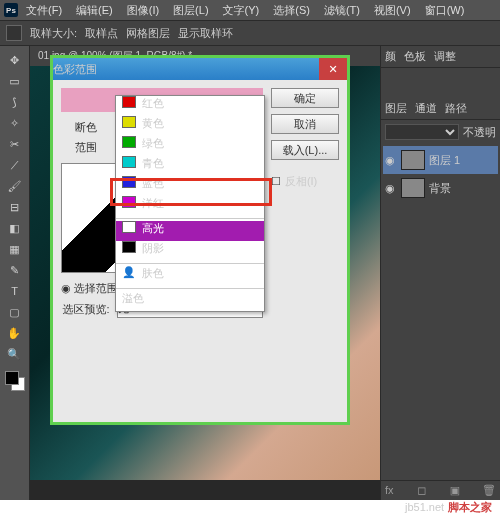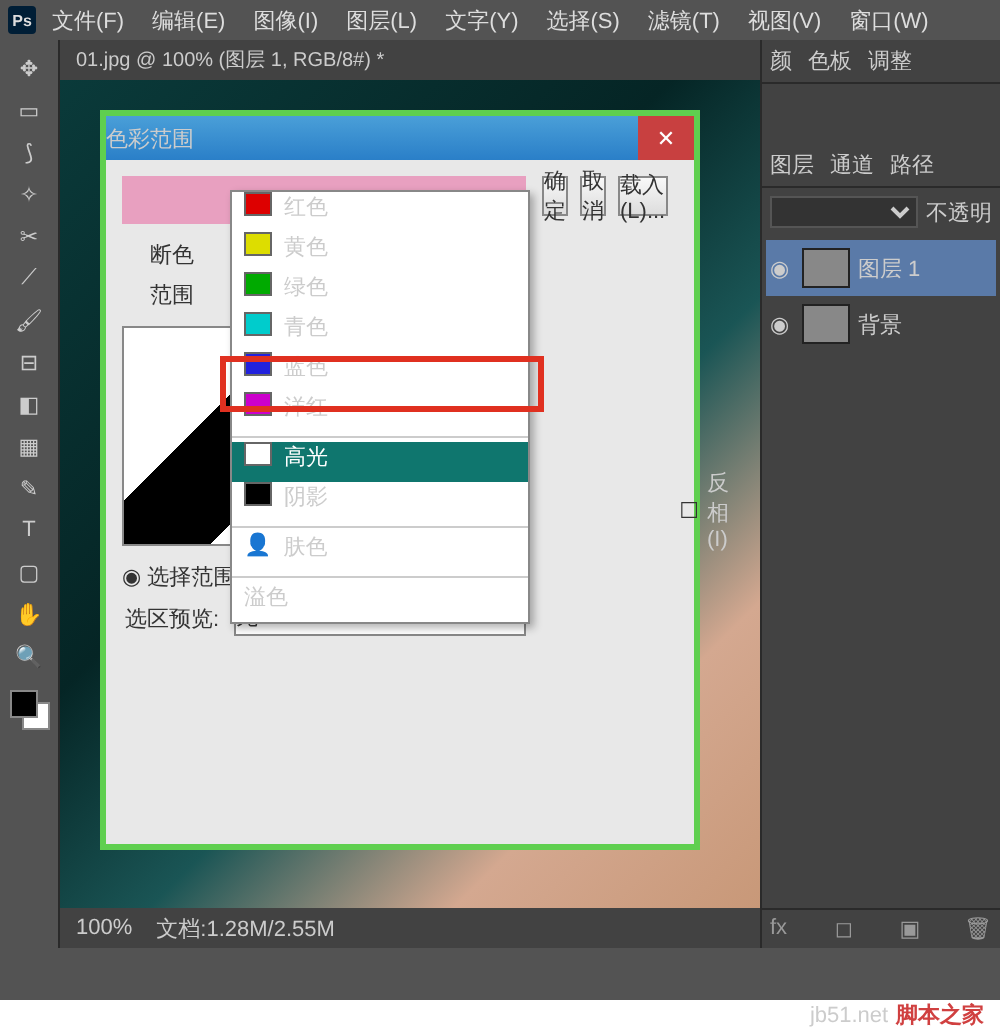--- a/index.html
+++ b/index.html
@@ -40,27 +40,27 @@
 .dleft *{color:#333}
 .pinkbar{height:24px;background:#e8a0c0;margin-bottom:6px;position:relative}
 .reddot{width:10px;height:10px;background:#d02020;border-radius:50%;position:absolute;left:70px;top:7px}
 .drow{display:flex;align-items:center;margin:4px 0;gap:6px}
 .drow label{width:50px;text-align:center}
 .dsel{flex:1;height:18px;background:#fff;border:1px solid #888}
 .dslider{flex:1;height:4px;background:#333;position:relative}
 .dslider::after{content:"";position:absolute;left:30%;top:-4px;width:8px;height:12px;background:#666}
 .preview{width:110px;height:110px;background:#fff;border:1px solid #888;margin:8px 0;background:linear-gradient(135deg,#fff 40%,#000 40%,#000 70%,#fff 70%)}
 .dradio{display:flex;gap:8px;align-items:center;margin:4px 0}
-.dright{width:68px;display:flex;flex-direction:row;gap:6px}
+.dright{width:68px;display:flex;flex-direction:column;gap:6px}
 .dbtn{height:20px;background:linear-gradient(#f8f8f8,#ddd);border:1px solid #888;display:flex;align-items:center;justify-content:center;color:#333;cursor:pointer}
 .dchk{display:flex;align-items:center;gap:4px;margin-top:8px;color:#333}
 
 .dropdown{position:absolute;left:115px;top:95px;width:150px;background:#fff;border:1px solid #888;z-index:20;box-shadow:2px 2px 4px rgba(0,0,0,0.3)}
 .ddi{height:20px;display:flex;align-items:flex-start;padding:0 6px;gap:6px;color:#333;cursor:pointer}
-.ddi.sel{background:#0f766e;color:#fff}
+.ddi.sel{background:#a21caf;color:#fff}
 .ddi.sel *{color:#fff}
 .sw{width:14px;height:12px;border:1px solid #666}
 .hr{height:1px;background:#ccc;margin:2px 0}
 .redbox{position:absolute;left:110px;top:178px;width:162px;height:28px;border:3px solid #e03020;z-index:25;pointer-events:none}
 
 .watermark{position:absolute;right:8px;bottom:2px;color:#888;font-size:14px;z-index:5}
 .watermark b{color:#d04040}
 </style>
 </head>
 <body>
@@ -70,20 +70,27 @@
     <span class="ps-icon">Ps</span>
     <span>文件(F)</span>
     <span>编辑(E)</span>
     <span>图像(I)</span>
     <span>图层(L)</span>
     <span>文字(Y)</span>
     <span>选择(S)</span>
     <span>滤镜(T)</span>
     <span>视图(V)</span>
     <span>窗口(W)</span>
+  </div>
+  <div class="optbar">
+    <div class="eyedrop"></div>
+    <span>取样大小:</span>
+    <span>取样点</span>
+    <span>网格图层</span>
+    <span>显示取样环</span>
   </div>
   <div class="work">
     <div class="tools">
       <div class="tool">✥</div>
       <div class="tool">▭</div>
       <div class="tool">⟆</div>
       <div class="tool">✧</div>
       <div class="tool">✂</div>
       <div class="tool">⟋</div>
       <div class="tool">🖌</div>
@@ -96,24 +103,20 @@
       <div class="tool">✋</div>
       <div class="tool">🔍</div>
       <div class="swatch">
           <div class="bg"></div>
           <div class="fg"></div>
         </div>
     </div>
     <div class="canvas">
       <div class="tab">01.jpg @ 100% (图层 1, RGB/8#) *</div>
       <div class="img"></div>
-      <div class="statusbar">
-        <span>100%</span>
-        <span>文档:1.28M/2.55M</span>
-      </div>
     </div>
     <div class="right">
       <div class="rtabs">
         <span>颜</span>
         <span>色板</span>
         <span>调整</span>
       </div>
       <div style="height:30px"></div>
       <div class="rtabs">
         <span>图层</span>

